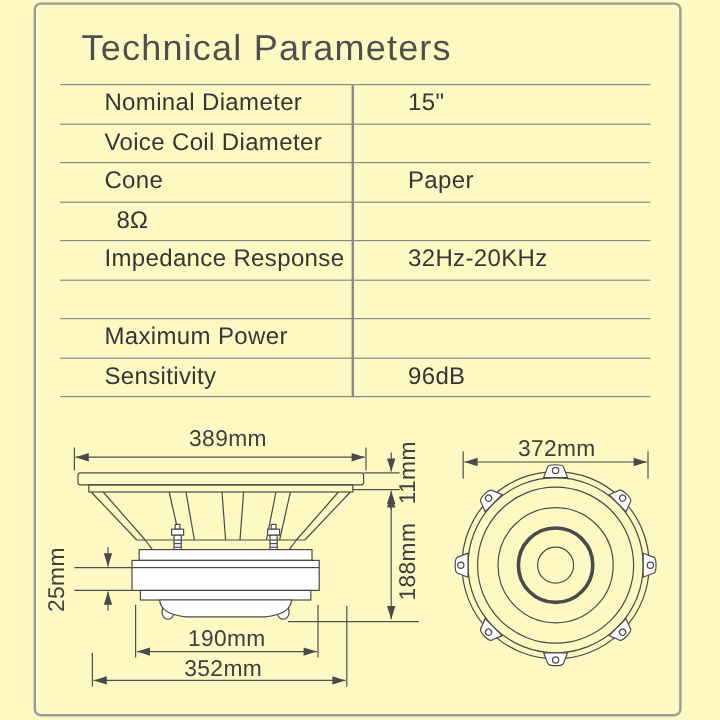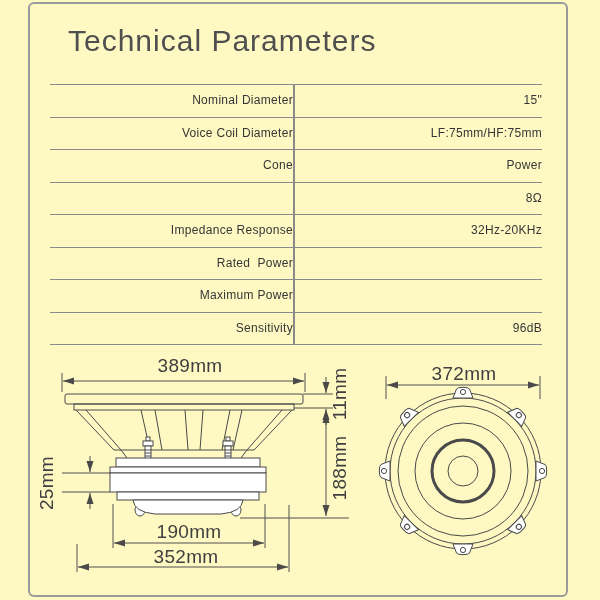--- a/index.html
+++ b/index.html
@@ -9,22 +9,22 @@
   }
   .page-border{
     position:absolute;left:28px;top:2px;width:536px;height:591px;
     border:2px solid #9b9b9b;border-radius:6px;
   }
   .title{
     position:absolute;left:68px;top:24px;font-size:30px;color:#4f4f4f;
     letter-spacing:1px;white-space:nowrap;
   }
   .spec-table{
-    position:absolute;left:50px;top:84px;width:492px;
-    border-top:1.5px solid #8a8a8a;font-size:12px;letter-spacing:.3px;color:#363636;text-align:right;
+    position:absolute;left:50px;top:70px;width:492px;
+    border-top:1.5px solid #8a8a8a;font-size:20px;letter-spacing:.3px;color:#363636;
   }
   .spec-row{
     display:flex;height:32.5px;line-height:31px;box-sizing:border-box;
     border-bottom:1.5px solid #8a8a8a;
   }
   .spec-label{
     width:243px;box-sizing:border-box;padding-left:37px;white-space:pre-wrap;overflow:hidden;
   }
   .spec-value{flex:1;padding-left:47px;white-space:pre-wrap;overflow:hidden;}
   .col-divider{
@@ -46,35 +46,33 @@
   <div class="title">Technical Parameters</div>
 
   <div class="spec-table">
     <div class="col-divider"></div>
     <div class="spec-row">
       <div class="spec-label">Nominal Diameter</div>
       <div class="spec-value">15"</div>
     </div>
     <div class="spec-row">
       <div class="spec-label">Voice Coil Diameter</div>
-      <div class="spec-value">LF:75mm/HF:75mm</div>
     </div>
     <div class="spec-row">
       <div class="spec-label">Cone</div>
-      <div class="spec-value">Power</div>
+      <div class="spec-value">Paper</div>
     </div>
     <div class="spec-row">
       <div class="spec-value">8Ω</div>
     </div>
     <div class="spec-row">
       <div class="spec-label">Impedance Response</div>
       <div class="spec-value">32Hz-20KHz</div>
     </div>
     <div class="spec-row">
-      <div class="spec-label">Rated  Power</div>
     </div>
     <div class="spec-row">
       <div class="spec-label">Maximum Power</div>
     </div>
     <div class="spec-row">
       <div class="spec-label">Sensitivity</div>
       <div class="spec-value">96dB</div>
     </div>
   </div>
 

